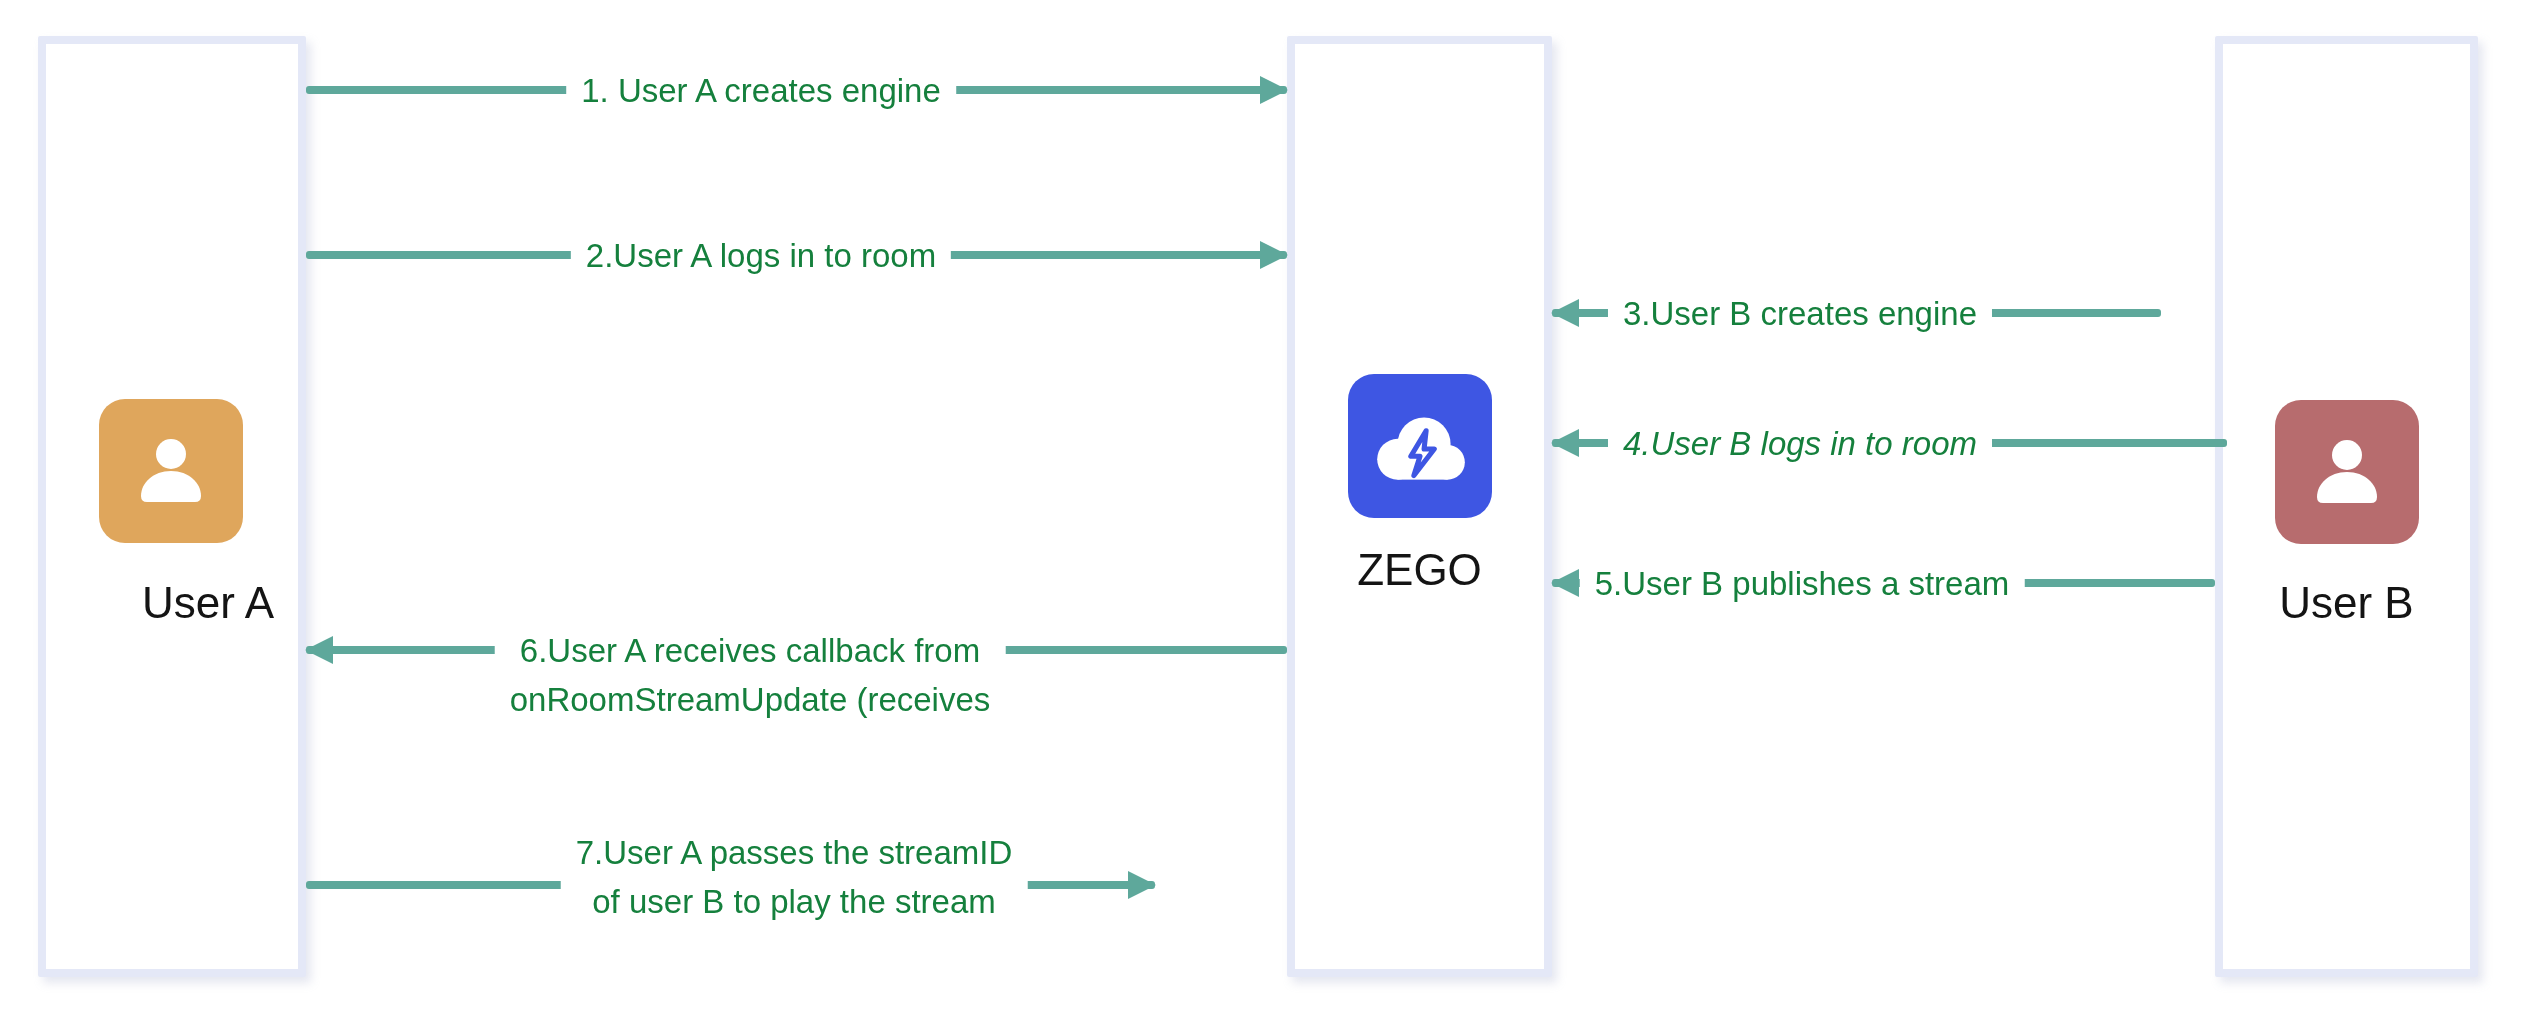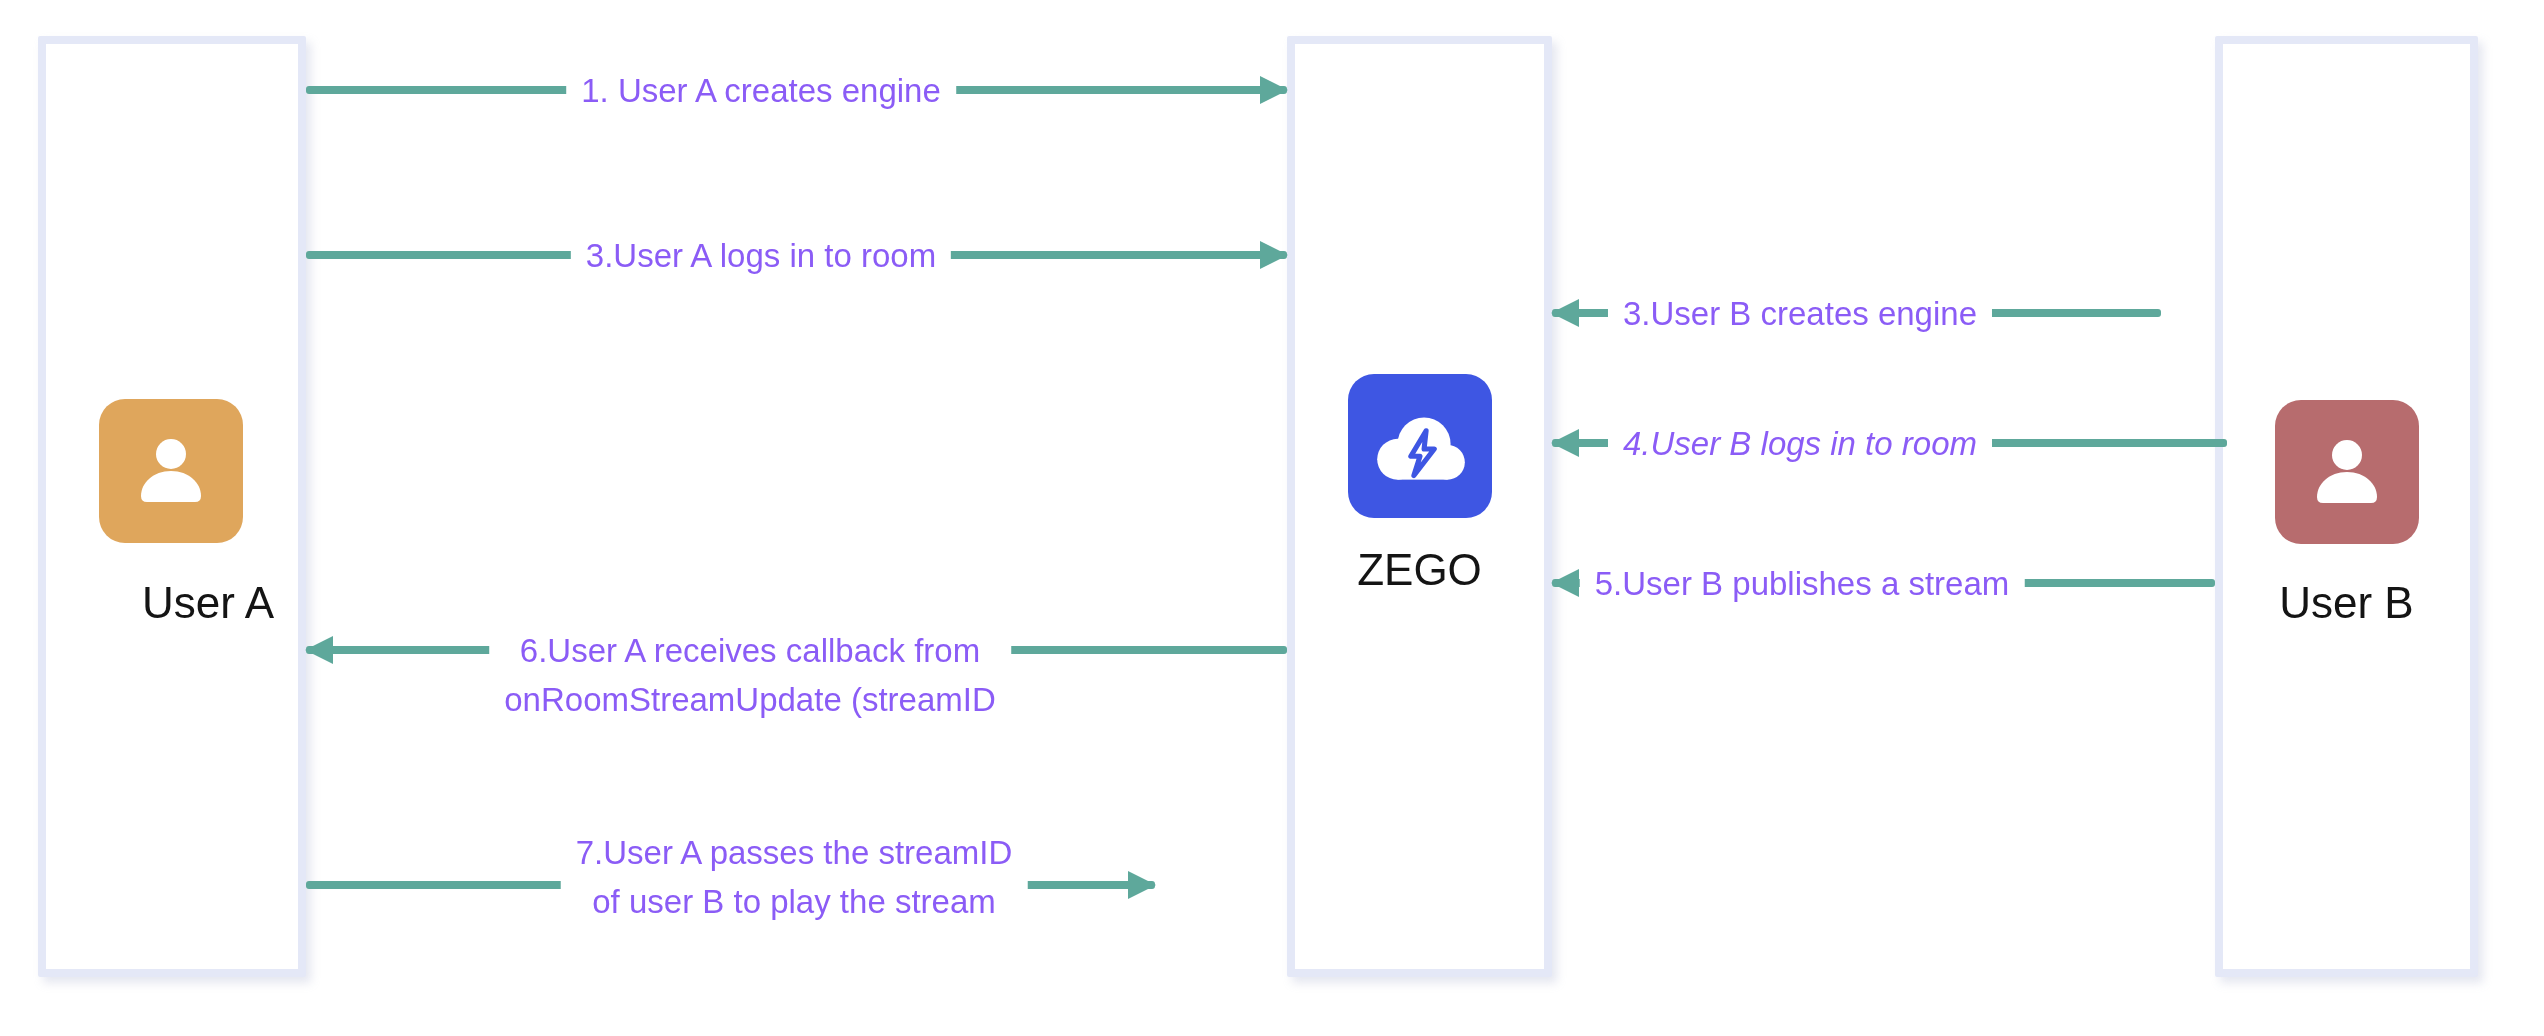--- a/index.html
+++ b/index.html
@@ -73,21 +73,21 @@
   .head-left  { left: -1px;  border-right: 28px solid #5ea89b; }
 
   .msg .label {
     position: absolute;
     top: 50%;
     transform: translate(-50%, -50%);
     background: #ffffff;
     padding: 0 15px;
     font-size: 33px;
     line-height: 49px;
-    color: #8b5cf6;
+    color: #15803d;
     white-space: nowrap;
     text-align: center;
   }
 
   #msg-1 { left: 306px;  top: 86px;  width: 981px; }
   #msg-2 { left: 306px;  top: 251px; width: 981px; }
   #msg-3 { left: 1552px; top: 309px; width: 609px; }
   #msg-4 { left: 1552px; top: 439px; width: 675px; font-style: italic; }
   #msg-5 { left: 1552px; top: 579px; width: 663px; }
   #msg-6 { left: 306px;  top: 646px; width: 981px; }
@@ -148,21 +148,21 @@
     <div class="head head-right"></div>
     <div class="label">
       <div>1. User A creates engine</div>
     </div>
   </div>
 
   <div class="msg" id="msg-2">
     <div class="line"></div>
     <div class="head head-right"></div>
     <div class="label">
-      <div>3.User A logs in to room</div>
+      <div>2.User A logs in to room</div>
     </div>
   </div>
 
   <div class="msg" id="msg-3">
     <div class="line"></div>
     <div class="head head-left"></div>
     <div class="label">
       <div>3.User B creates engine</div>
     </div>
   </div>
@@ -181,21 +181,21 @@
     <div class="label">
       <div>5.User B publishes a stream</div>
     </div>
   </div>
 
   <div class="msg" id="msg-6">
     <div class="line"></div>
     <div class="head head-left"></div>
     <div class="label">
       <div>6.User A receives callback from</div>
-      <div>onRoomStreamUpdate (streamID</div>
+      <div>onRoomStreamUpdate (receives</div>
     </div>
   </div>
 
   <div class="msg" id="msg-7">
     <div class="line"></div>
     <div class="head head-right"></div>
     <div class="label">
       <div>7.User A passes the streamID</div>
       <div>of user B to play the stream</div>
     </div>

